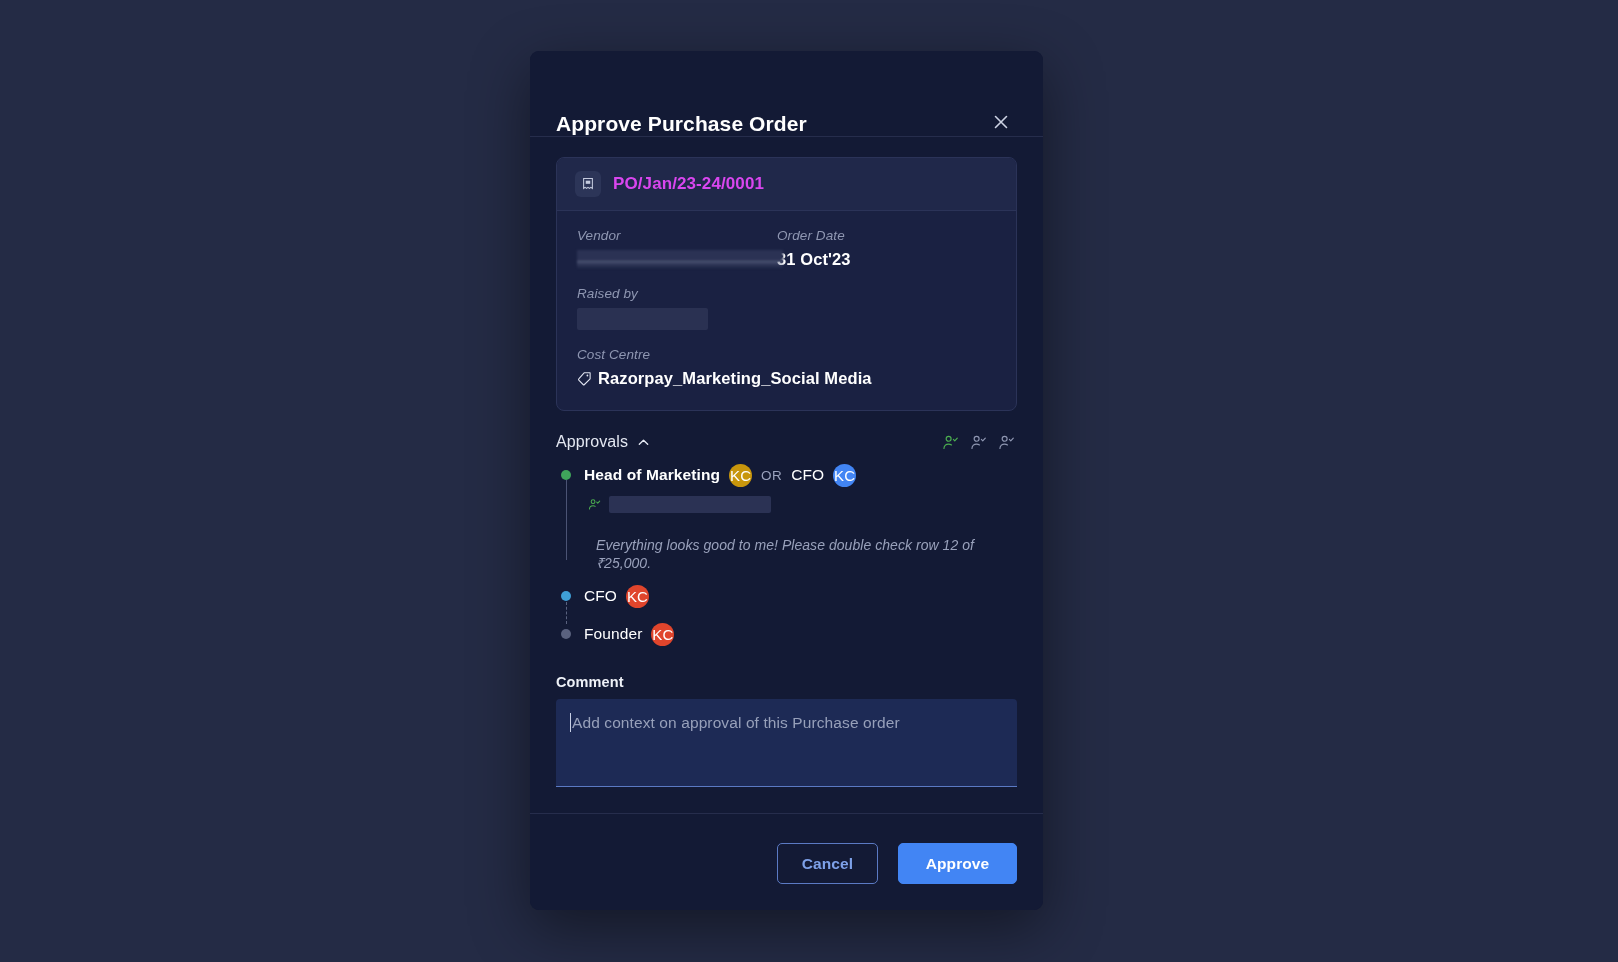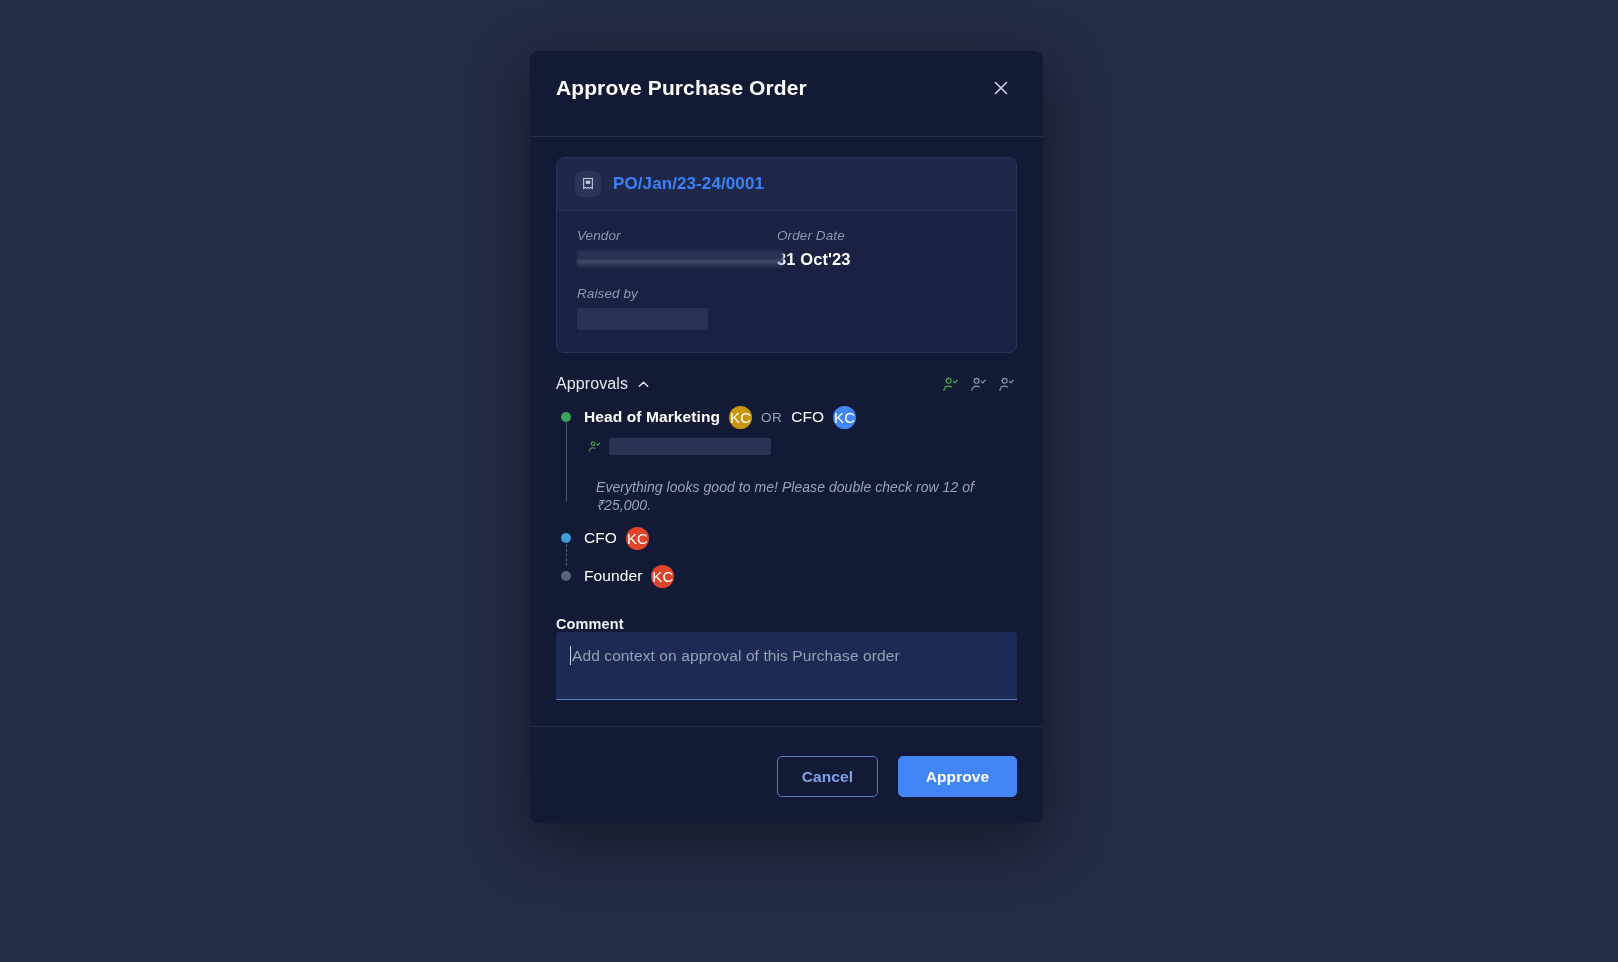--- a/index.html
+++ b/index.html
@@ -26,23 +26,23 @@
     top: 51px;
     width: 513px;
     background: #131a35;
     border-radius: 9px;
     box-shadow: 0 18px 60px rgba(0,0,0,0.45);
     overflow: hidden;
   }
 
   .modal-header {
     height: 86px;
-    padding: 0 28px 12px 26px;
-    display: flex;
-    align-items: center;
+    padding: 0 28px 0 26px;
+    display: flex;
+    align-items: flex-end;
     justify-content: space-between;
     border-bottom: 1px solid #262d4c;
     background: #131a35;
   }
 
   .modal-title {
     font-size: 21px;
     font-weight: bold;
     color: #ffffff;
     letter-spacing: 0.1px;
@@ -91,21 +91,21 @@
     display: flex;
     align-items: center;
     justify-content: center;
     color: #c6ccdf;
     flex: none;
   }
 
   .po-number {
     font-size: 17px;
     font-weight: bold;
-    color: #3b82f6;
+    color: #d946ef;
     letter-spacing: 0.1px;
   }
 
   .po-card-body {
     padding: 17px 18px 22px 20px;
   }
 
   .po-grid {
     display: grid;
     grid-template-columns: 200px 1fr;
@@ -293,21 +293,22 @@
   
   .comment-label {
     margin-top: 28px;
     font-size: 14.5px;
     font-weight: bold;
     color: #eef1f7;
     letter-spacing: 0.1px;
   }
 
   .comment-box {
-    height: 68px;
+    margin-top: 9px;
+    height: 88px;
     background: #1d2a55;
     border: none;
     border-bottom: 1px solid #5b7ac4;
     border-radius: 4px 4px 0 0;
     padding: 13px 14px 0 14px;
     position: relative;
     display: flex;
     align-items: flex-start;
     cursor: text;
   }
@@ -402,20 +403,32 @@
           <div>
             <div class="field-label">Order Date</div>
             <div class="field-value">31 Oct'23</div>
           </div>
 
           <div>
             <div class="field-label">Raised by</div>
             <div class="redact redact-raisedby"></div>
           </div>
 
+          <div class="cost-centre-row">
+            <div class="field-label">Cost Centre</div>
+            <div class="field-value">
+              <span class="tag-icon">
+                <svg width="15" height="15" viewBox="0 0 16 16" fill="none" stroke="currentColor" stroke-width="1.15" stroke-linejoin="round">
+                  <path d="M7.6 1.9H14v6.4l-6.1 6.1a1 1 0 0 1-1.4 0L1.9 9.8a1 1 0 0 1 0-1.4L7.6 1.9z"></path>
+                  <circle cx="11.1" cy="4.8" r="0.95" fill="currentColor" stroke="none"></circle>
+                </svg>
+              </span>
+              <span>Razorpay_Marketing_Social Media</span>
+            </div>
+          </div>
 
         </div>
       </div>
     </div>
 
     <div class="approvals-head">
       <div class="approvals-title">
         <span>Approvals</span>
         <span class="chevron">
           <svg width="13" height="13" viewBox="0 0 14 14" fill="none" stroke="currentColor" stroke-width="1.5" stroke-linecap="round" stroke-linejoin="round">

